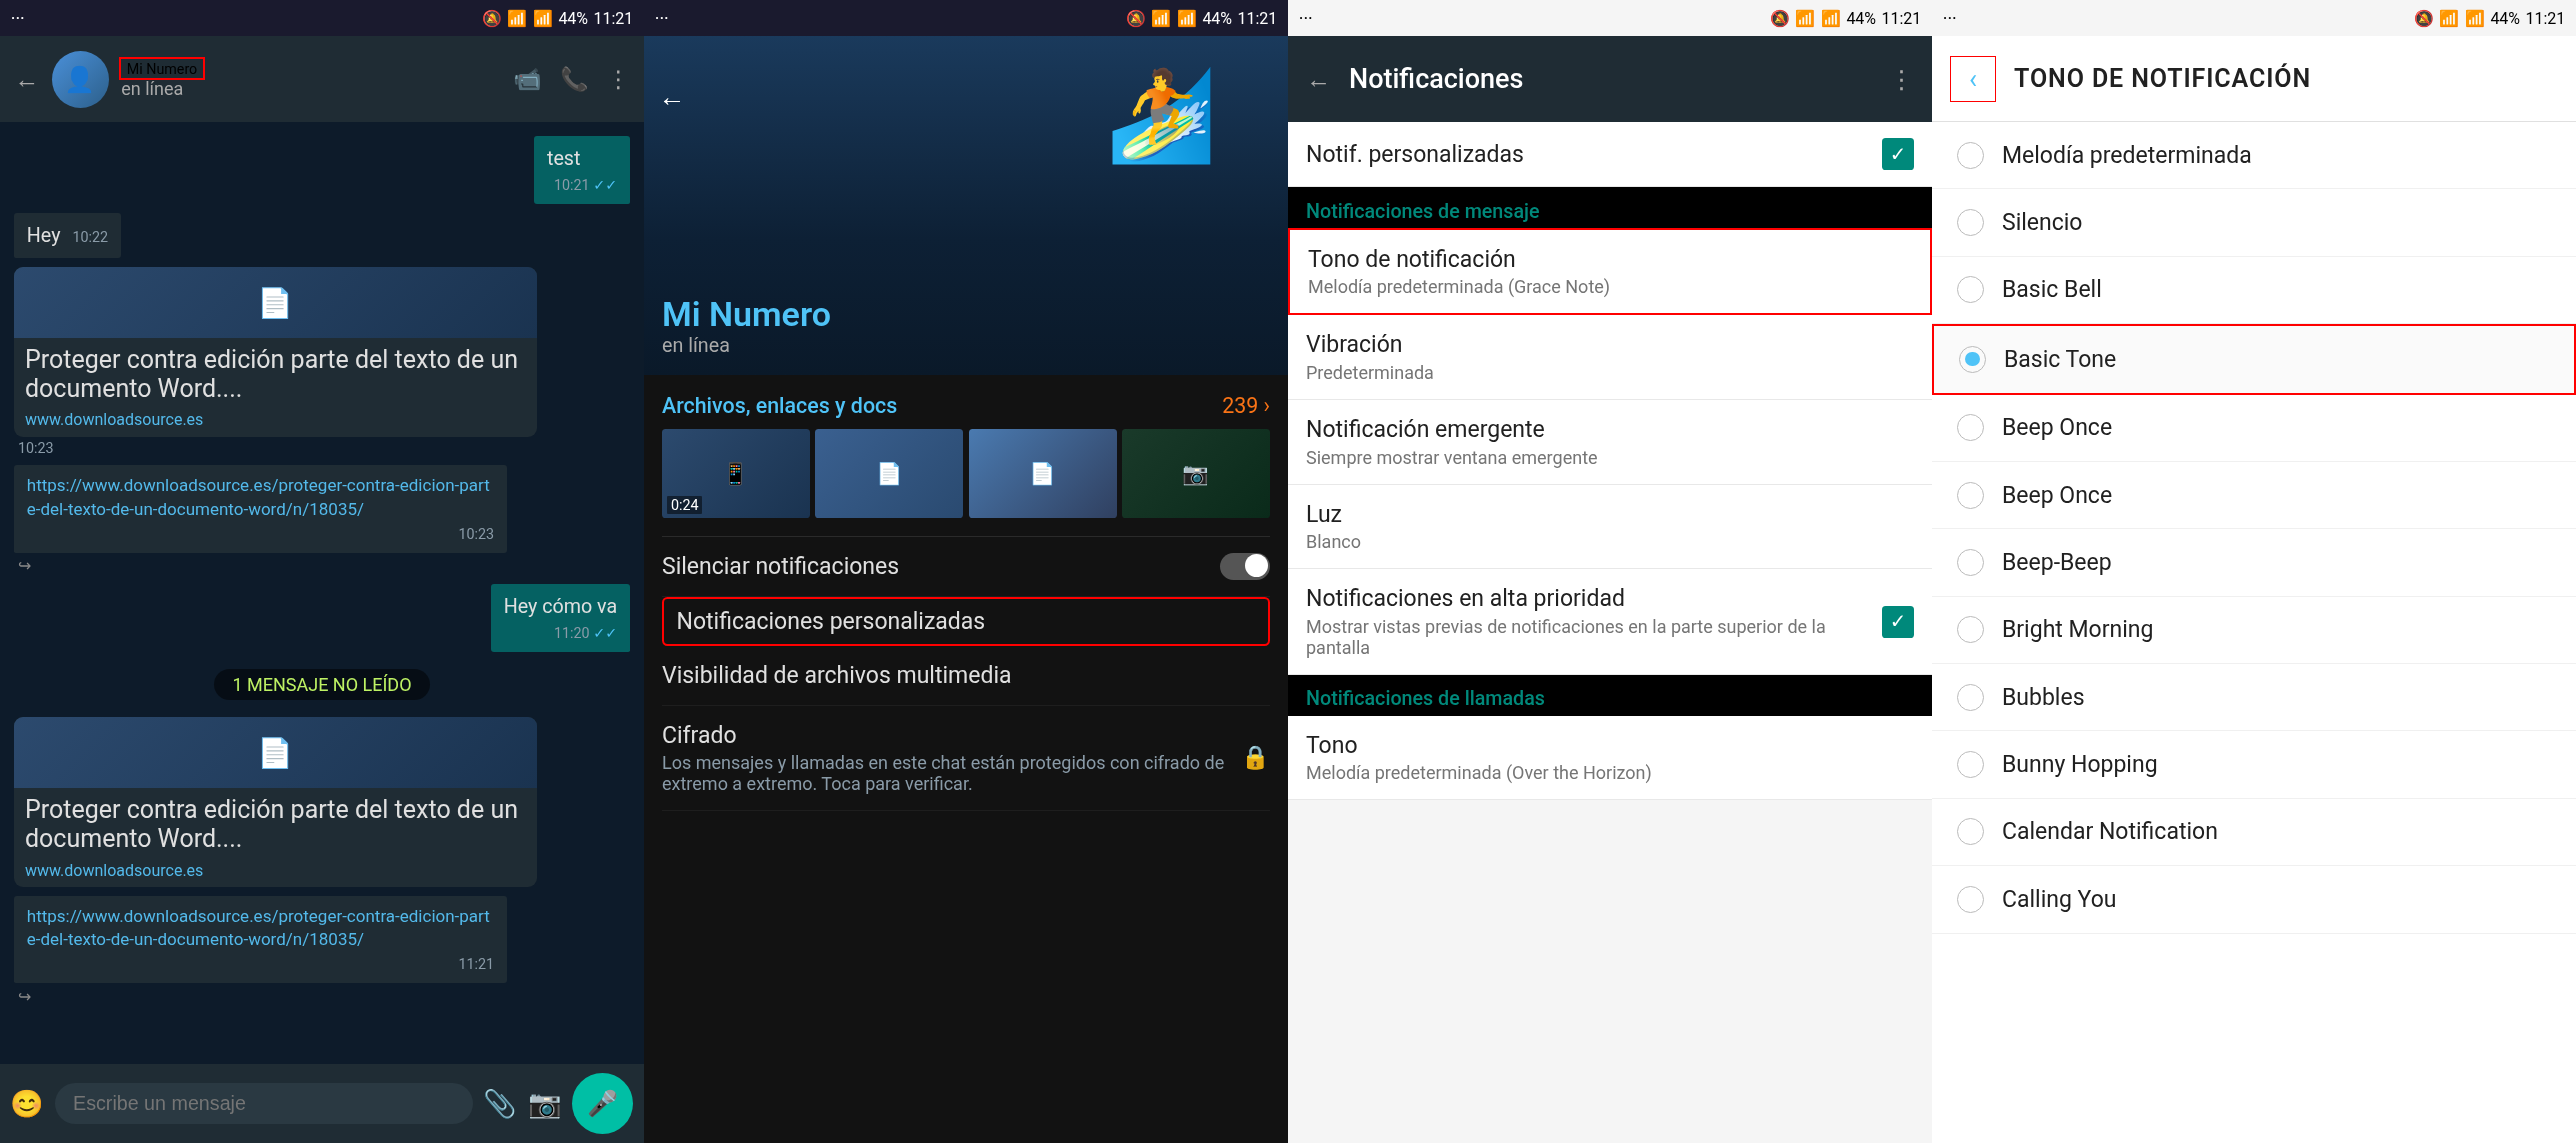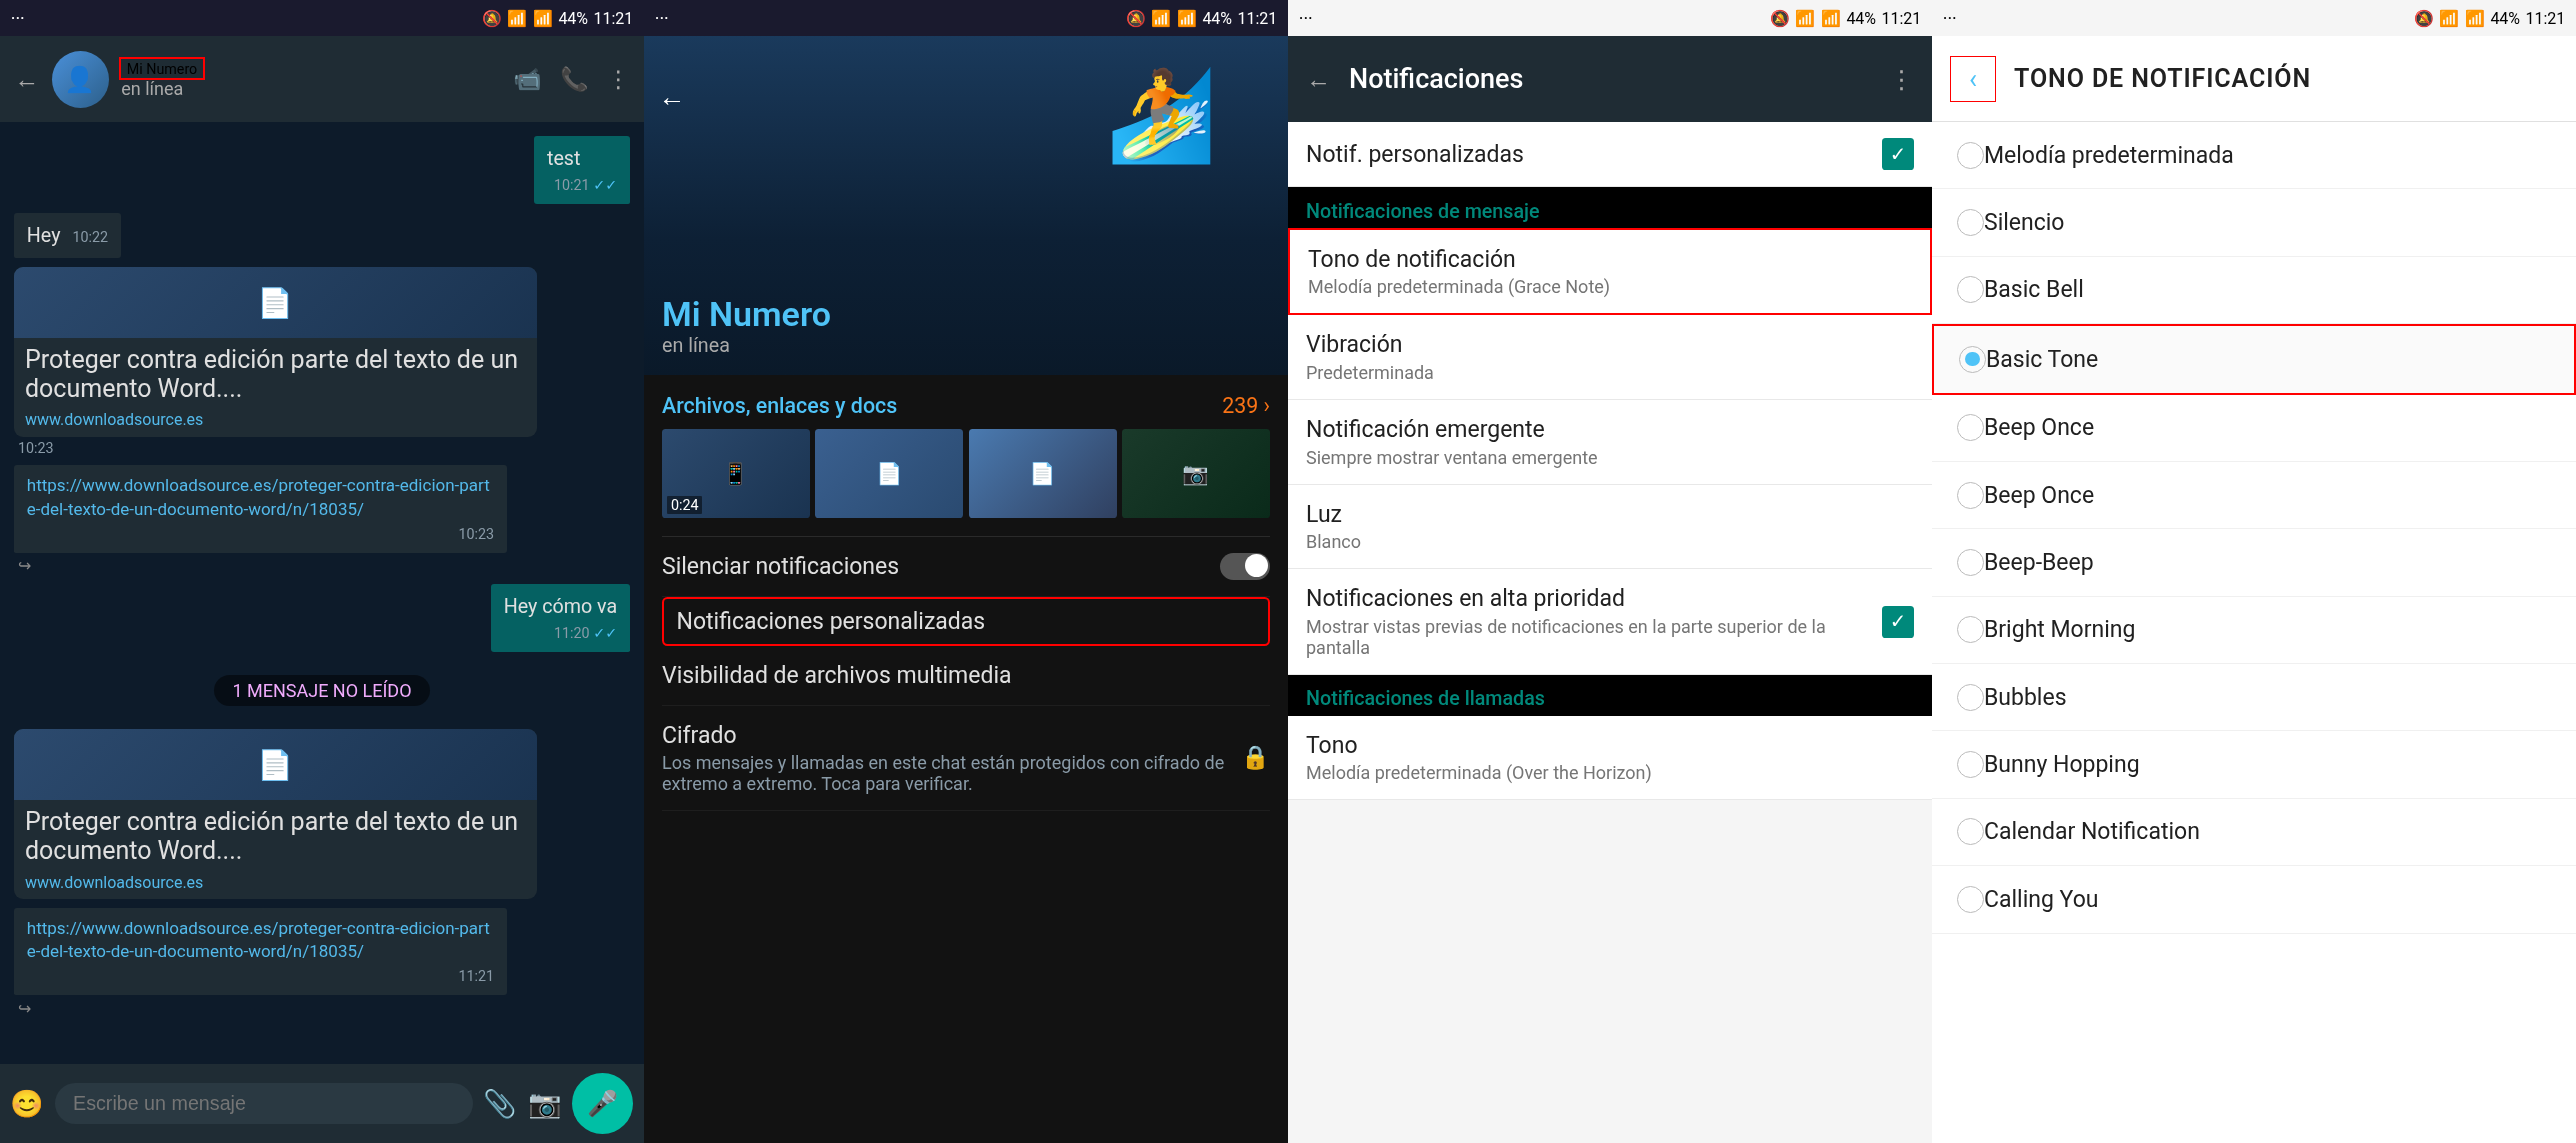--- a/index.html
+++ b/index.html
@@ -132,27 +132,27 @@
       align-items: center;
       justify-content: center;
       font-size: 29px;
       color: #aaa;
     }
     .media-text { padding: 7.1px 10.7px; font-size: 25px; color: #e0e0e0; }
     .media-link { font-size: 16px; color: #53b9ea; padding: 0 10.7px 7.1px; }
 
     .unread-divider {
       background: rgba(0,0,0,0.5);
-      color: #f0abfc;
+      color: #bef264;
       text-align: left;
       padding: 5.4px 18px;
       border-radius: 18px;
       font-size: 18px;
       align-self: center;
-      margin: 14px 0;
+      margin: 8px 0;
     }
 
     .chat-footer {
       background: #1f2c34;
       height: 79px;
       display: flex;
       align-items: center;
       padding: 0 10.7px;
       gap: 10.7px;
       flex-shrink: 0;
@@ -375,20 +375,21 @@
       font-size: 27px;
     }
     .ringtone-title { color: #212121; font-size: 25px; font-weight: 600; letter-spacing: 0.9px; flex: 1; }
 
     .ringtone-list { flex: 1; overflow-y: auto; }
     .ringtone-item {
       display: flex;
       align-items: center;
       padding: 19.7px 25px;
       border-bottom: 0.9px solid #f0f0f0;
+      gap: 18px;
     }
     .ringtone-item-selected {
       background: #fafafa;
     }
     .radio-outer {
       width: 27px;
       height: 27px;
       border-radius: 50%;
       border: 1.8px solid #bbb;
       display: flex;

